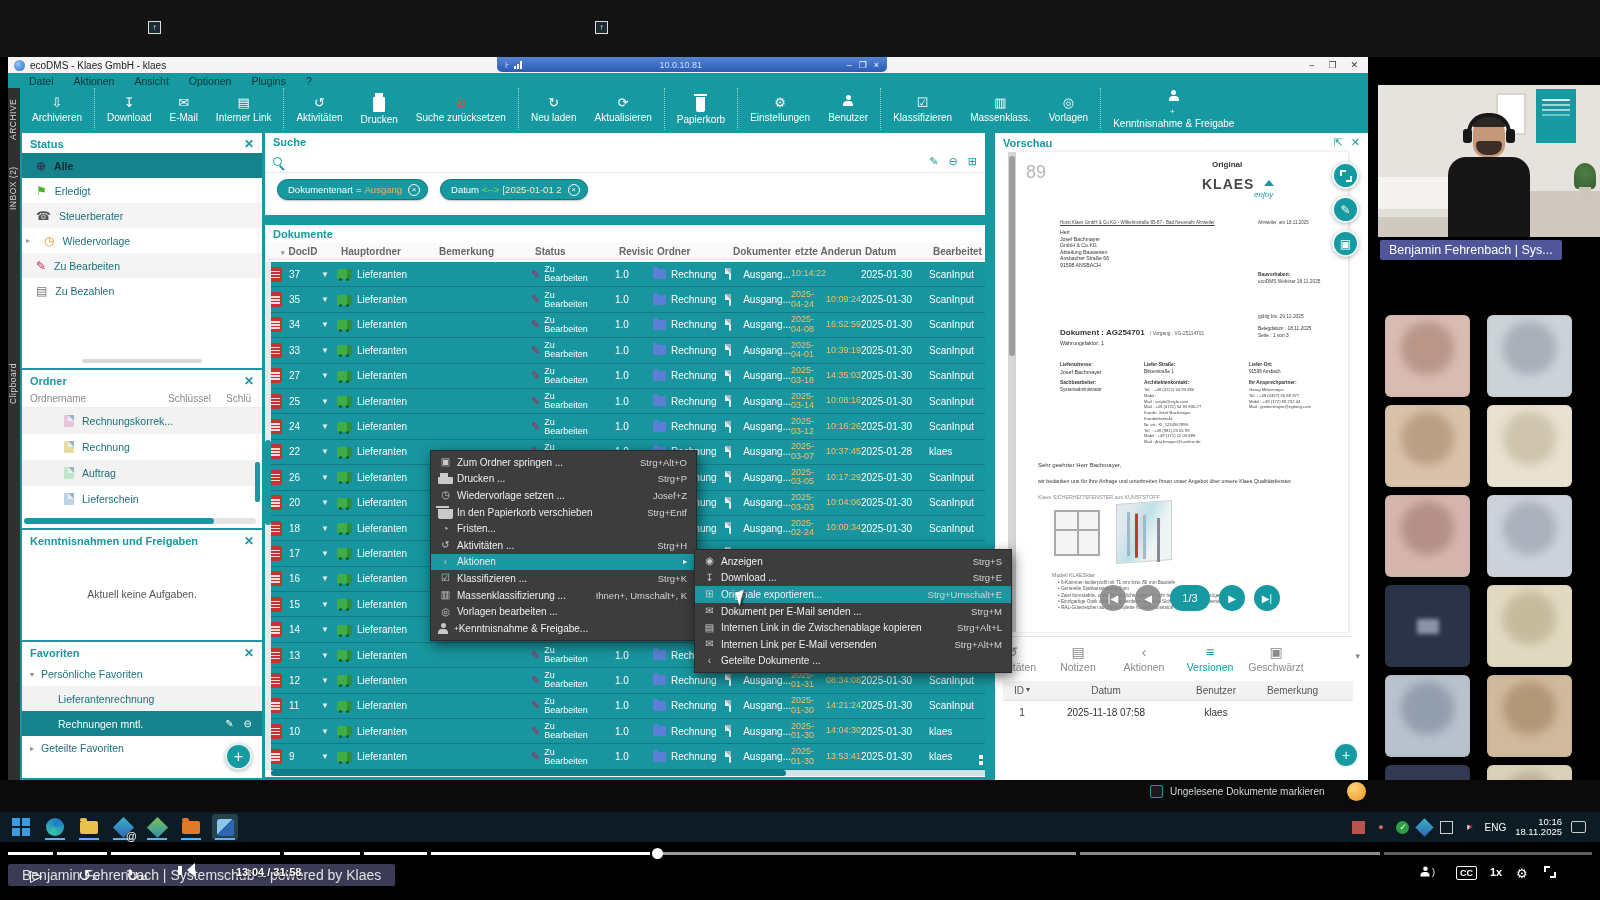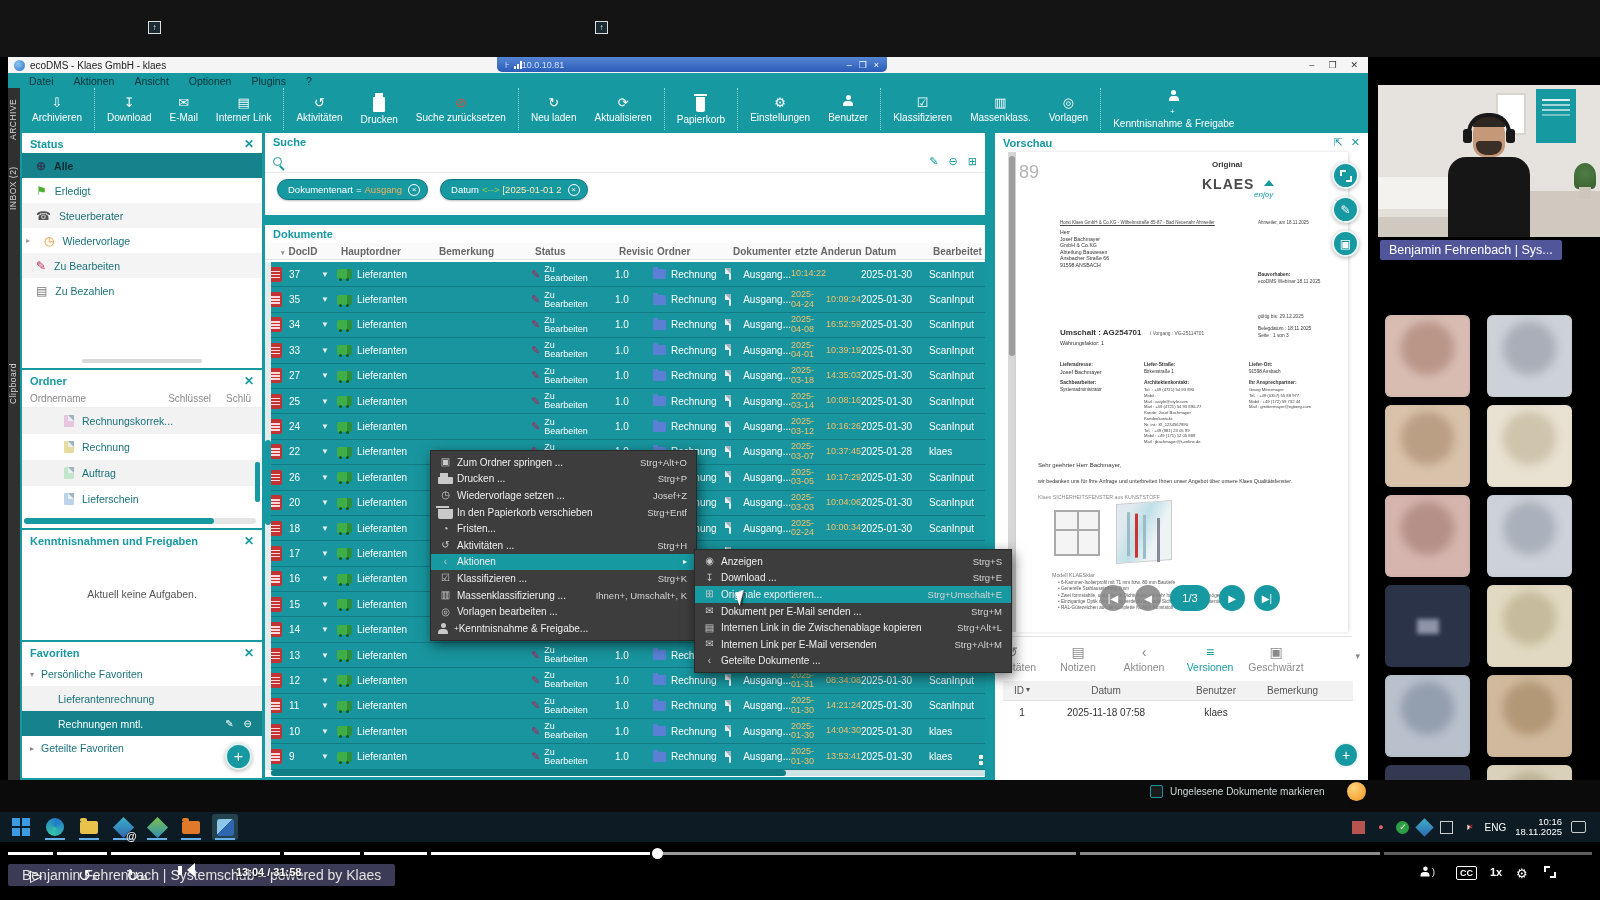--- a/index.html
+++ b/index.html
@@ -2,21 +2,21 @@
 <html><head>
 <meta charset="utf-8">
 <style>
 *{box-sizing:border-box;margin:0;padding:0}
 body{background:#000;font-family:"Liberation Sans",sans-serif}
 #root{position:relative;width:1600px;height:900px;background:#000;overflow:hidden}
 .icon{display:inline-flex;align-items:center;justify-content:center;font-style:normal;line-height:1}
 
 #topblack{position:absolute;left:0;top:0;width:1600px;height:57px;background:#141414}
 #rdpbar{position:absolute;left:497px;top:57px;width:390px;height:15px;background:linear-gradient(#5585d2,#2a5cb8);border-radius:0 0 5px 5px;display:flex;align-items:center;color:#dce8ff;font-size:9px;padding:0 8px;z-index:6}
-#rdpbar .rdp-ip{flex:1;text-align:left;color:#cfe0ff}
+#rdpbar .rdp-ip{flex:1;text-align:center;color:#cfe0ff}
 #rdpbar .rdp-btn{margin-left:7px;color:#fff;font-size:9px;cursor:pointer}
 #rdpbar .pin{font-size:9px;margin-right:4px}
 #rdpbar .bars{display:inline-flex;align-items:flex-end;gap:1px;height:8px}
 #rdpbar .bars i{width:2px;background:#fff;display:block}
 
 #titlebar{position:absolute;left:8px;top:57px;width:1360px;height:16px;background:#f5f5f5;display:flex;align-items:center;padding:0 6px;font-size:10px;color:#222;z-index:2}
 #titlebar .appico{width:11px;height:11px;border-radius:50%;background:radial-gradient(circle at 35% 35%,#8ec6f0,#2a72c8);margin-right:5px}
 #titlebar .winbtns{margin-left:auto;display:flex;gap:14px;color:#333;font-size:9px;margin-right:4px}
 #menubar{position:absolute;left:8px;top:73px;width:1360px;height:15px;background:#1799a1;display:flex;align-items:center;padding-left:12px;gap:2px;z-index:2}
 .menu-item{font-size:10.5px;color:#0c3237;padding:0 9px;cursor:pointer}
@@ -104,21 +104,21 @@
 .cmenu-item .subar{color:#fff;font-size:8px;margin-left:8px}
 #cursor{position:absolute;left:737px;top:590px;z-index:40;width:0;height:0;border-left:9px solid #fff;border-right:7px solid transparent;border-bottom:14px solid transparent;transform:rotate(-18deg);filter:drop-shadow(1px 1px 1px #000)}
 
 #previewpanel{position:absolute;left:995px;top:133px;width:373px;height:647px;background:#fff}
 #previewpanel .phead{display:flex;align-items:center;padding:3px 8px}
 #previewpanel .ptitle{color:#1799a1;font-weight:bold;font-size:11px}
 #previewpanel .picos{margin-left:auto;display:flex;gap:8px;color:#1799a1;font-size:11px}
 #pagezone{position:absolute;left:13px;top:19px;width:340px;height:480px;background:#e6e6e6}
 #pagescroll{position:absolute;left:0;top:0;width:8px;height:480px;background:#d7d7d7}
 #pagescroll i{position:absolute;left:1px;top:4px;width:6px;height:200px;background:#9d9d9d;border-radius:3px}
-#pagenum{position:absolute;left:11px;top:10px;font-size:18px;color:#b5b5b5}
+#pagenum{position:absolute;left:18px;top:10px;font-size:18px;color:#b5b5b5}
 #page{position:absolute;left:8px;top:0;width:332px;height:480px;background:#fff;box-shadow:1px 0 3px rgba(0,0,0,.15)}
 #page .t{position:absolute;color:#333;white-space:nowrap}
 .klaes-house{display:inline-block;width:0;height:0;border:5px solid transparent;border-bottom:6px solid #1799a1;vertical-align:top;margin-top:-3px}
 .winimg1{position:absolute;left:38px;top:358px;width:46px;height:46px;border:2px solid #aaa;background:#f4f4f4}
 .winimg1 i{position:absolute;left:50%;top:0;width:2px;height:100%;background:#aaa}
 .winimg1 b{position:absolute;top:40%;left:0;height:2px;width:100%;background:#aaa}
 .winimg2{position:absolute;left:100px;top:350px;width:56px;height:60px;background:linear-gradient(115deg,#dfe9ee 20%,#bfe0e8 45%,#eef4f6 70%);border:1px solid #ccc;transform:skewY(-4deg)}
 .winimg2 i{position:absolute;left:10px;top:8px;width:3px;height:44px;background:#9bbcc6;box-shadow:8px 2px 0 #c33,16px 4px 0 #9bbcc6,30px 8px 0 #889}
 #pgnav{position:absolute;left:1100px;top:585px;display:flex;align-items:center;gap:9px;z-index:8}
 .pgbtn{width:26px;height:26px;border-radius:50%;display:flex;align-items:center;justify-content:center;color:#fff;font-size:10px;cursor:pointer}
@@ -1340,21 +1340,21 @@
             <div>Herr</div>
             <div>Josef Bachmayer</div>
             <div>GmbH &amp; Co.KG</div>
             <div>Abteilung Bauwesen</div>
             <div>Ansbacher Straße  66</div>
             <div>91598 ANSBACH</div>
           </div>
         <span class="t" style="left:242px;top:120px;font-size:4.8px;font-weight:bold">Bauvorhaben:</span>
         <span class="t" style="left:242px;top:127px;font-size:4.8px;color:#444">ecoDMS Webinar 18.11.2025</span>
         <span class="t" style="left:242px;top:162px;font-size:4.8px;color:#444">gültig bis: 29.12.2025</span>
-        <span class="t" style="left:44px;top:176px;font-size:8px;font-weight:bold">Umschalt : AG254701</span>
+        <span class="t" style="left:44px;top:176px;font-size:8px;font-weight:bold">Dokument : AG254701</span>
         <span class="t" style="left:134px;top:179px;font-size:4.8px;color:#555">/ Vorgang : VG-25114701</span>
         <span class="t" style="left:44px;top:188px;font-size:5.4px;color:#333">Währungsfaktor: 1</span>
         <span class="t" style="left:242px;top:174px;font-size:4.8px;color:#333">Belegdatum : 18.11.2025</span>
         <span class="t" style="left:242px;top:181px;font-size:4.8px;color:#333">Seite : 1 von 3</span>
         <span class="t" style="left:44px;top:210px;font-size:4.8px;font-weight:bold">Lieferadresse:</span>
         <span class="t" style="left:44px;top:217px;font-size:5.4px;color:#333">Josef Bachmayer</span>
         <span class="t" style="left:128px;top:210px;font-size:4.8px;font-weight:bold">Liefer-Straße:</span>
         <span class="t" style="left:128px;top:217px;font-size:4.6px;color:#333">Birkenstraße 1</span>
         <span class="t" style="left:233px;top:210px;font-size:4.8px;font-weight:bold">Liefer-Ort:</span>
         <span class="t" style="left:233px;top:217px;font-size:4.6px;color:#333">91598 Ansbach</span>

